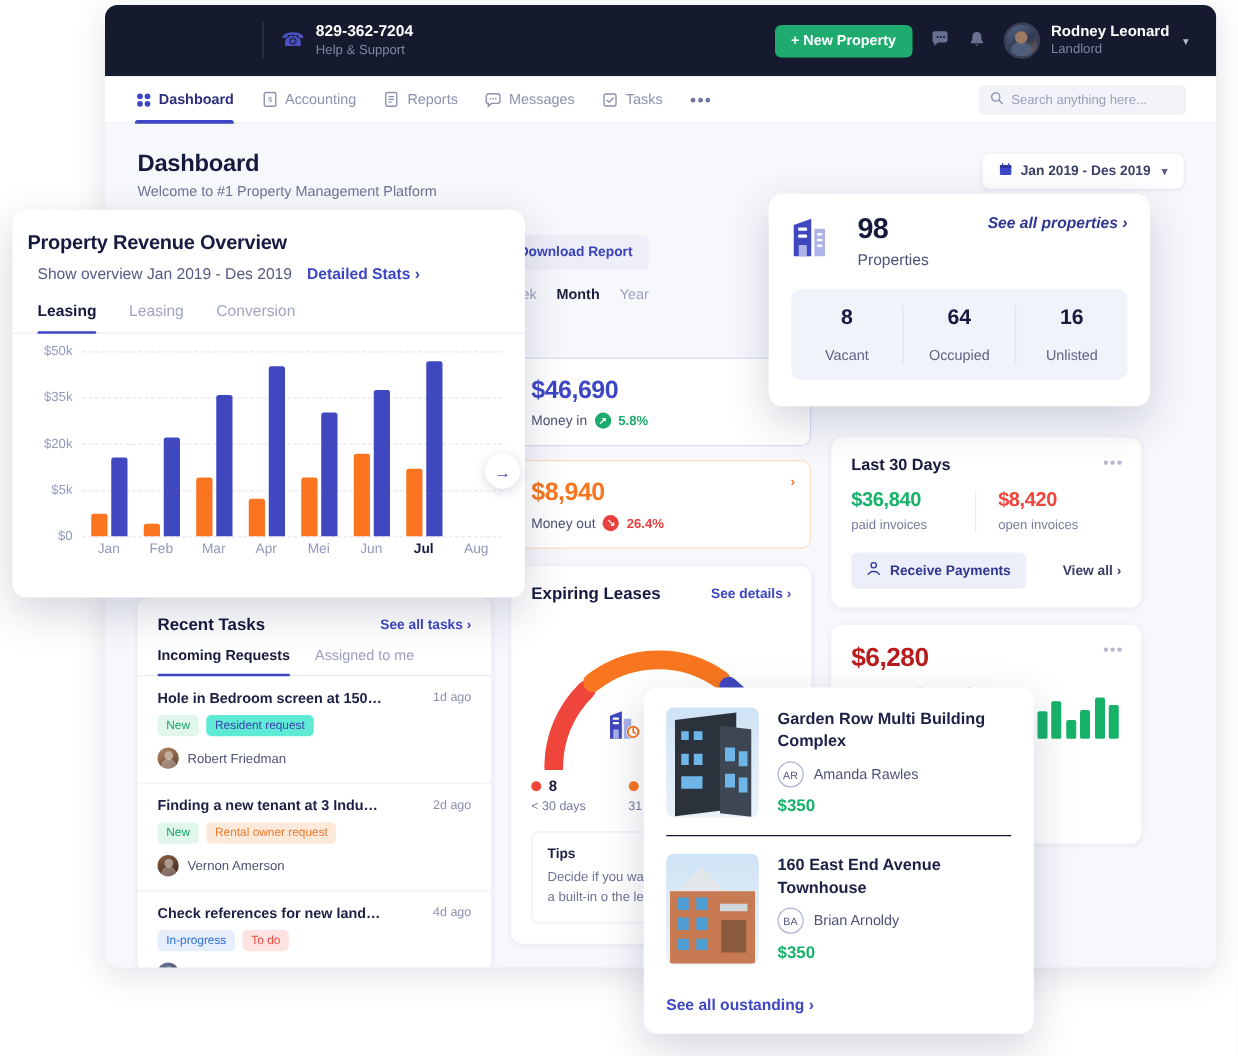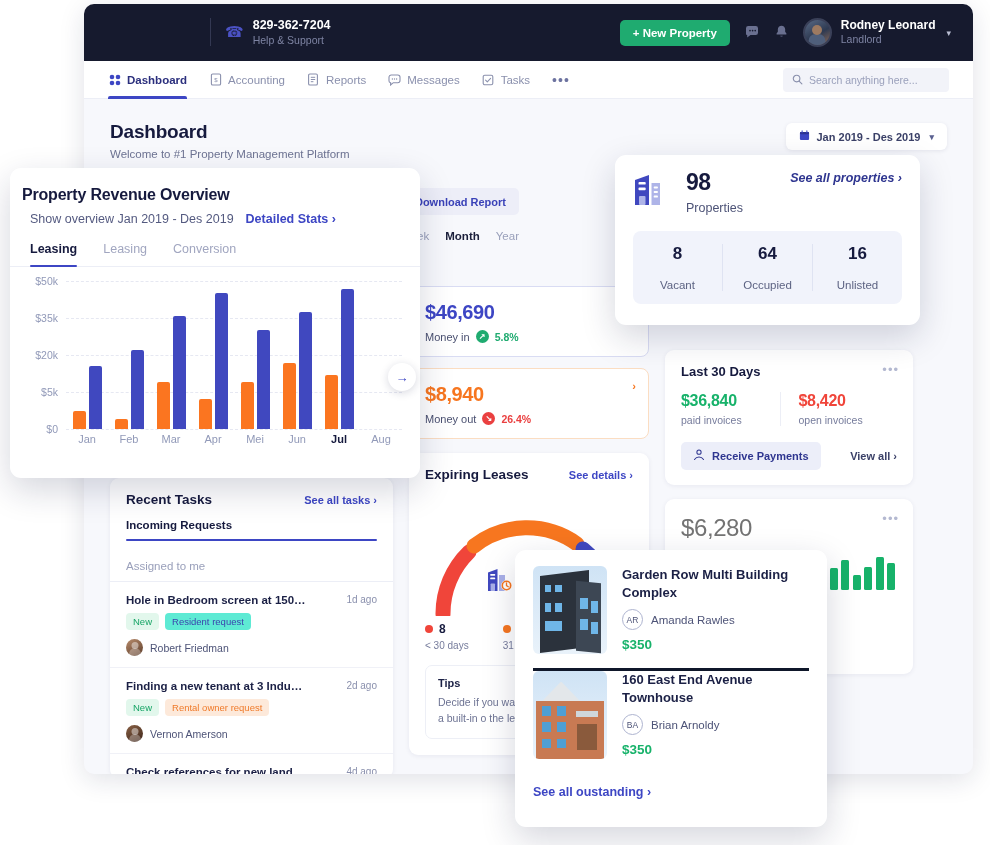--- a/index.html
+++ b/index.html
@@ -185,32 +185,32 @@
   .l30-sub { font-size:10.5px; color:#767c9c; margin-top:4px; }
   .l30-foot { display:flex; align-items:center; justify-content:space-between; margin-top:16px; }
   .recv-btn {
     background:#eceef9; color:#2f3690; font-size:11px; font-weight:bold;
     padding:7px 12px; border-radius:5px; display:flex; align-items:center; gap:7px; cursor:pointer;
   }
   .view-all { font-size:11px; color:#3b4168; font-weight:bold; cursor:pointer; }
 
   
   .outcard { padding: 15px 16px 16px 16px; position:relative; height:175px; }
-  .out-amt { font-size: 24px; font-weight: normal; color:#737373; letter-spacing:-.4px; }
+  .out-amt { font-size: 21px; font-weight: bold; color:#b91c1c; letter-spacing:-.4px; }
   .out-lbl { font-size: 12.5px; font-weight: bold; color:#222747; margin-top:9px; }
   .out-sel { font-size: 11px; color:#4a5180; margin-top:5px; cursor:pointer; }
   .minibars { position:absolute; right:18px; top:55px; display:flex; align-items:flex-end; gap:3.5px; height:36px;}
   .minibars i { width:8px; background:#17b26a; border-radius:1.5px; display:block; }
 
   
   .tasks-card { margin-top: 14px; height: 300px; position:relative; }
   .tasks-head { display:flex; align-items:center; justify-content:space-between; padding:14px 16px 0 16px;}
   .tasks-title { font-size:13.5px; font-weight:bold; color:#161a3e; }
   .see-link { font-size:11px; font-weight:bold; color:#3d46c4; cursor:pointer; }
-  .tasks-tabs { display:flex; gap:20px; padding:12px 16px 0 16px; border-bottom:1px solid #eceef6;flex-direction:column; }
+  .tasks-tabs { display:flex; gap:20px; padding:12px 16px 0 16px; border-bottom:1px solid #eceef6; }
   .ttab { font-size:11.5px; color:#9aa0bb; padding-bottom:9px; cursor:pointer; position:relative;}
   .ttab.on { color:#161a3e; font-weight:bold; }
   .ttab.on::after{ content:""; position:absolute; left:0;right:0;bottom:-1px;height:2.5px;background:#3d46c4;border-radius:2px;}
   .task-row { padding:12px 16px 11px 16px; border-bottom:1px solid #f0f1f7; }
   .task-row:last-child { border-bottom:none; }
   .task-top { display:flex; justify-content:space-between; align-items:flex-start; gap:8px;}
   .task-name { font-size:11.5px; font-weight:bold; color:#1b2045;
     white-space:nowrap; overflow:hidden; text-overflow:ellipsis; max-width:180px;}
   .task-ago { font-size:10px; color:#8a90ad; white-space:nowrap;text-align:center; }
   .chips { display:flex; gap:6px; margin-top:7px; }
@@ -299,21 +299,21 @@
     display:flex; padding:13px 0;
   }
   .po-cell { flex:1; text-align:center; }
   .po-cell + .po-cell { border-left:1px solid #dfe3f2; }
   .po-cnum { font-size:17px; font-weight:bold; color:#161a3e; }
   .po-clbl { font-size:11.5px; color:#5d6383; margin-top:15px; }
 
   
   #outstanding-popup { left:515px; top:550px; width:312px; height:277px; padding:16px 18px 0 18px; }
   .os-row { display:flex; gap:15px; padding-bottom:14px; }
-  .os-row + .os-row { border-top:3px solid #0f172a; }
+  .os-row + .os-row { border-top:1px solid #0f172a; padding-top:14px; }
   .os-thumb { width:74px; height:88px; border-radius:6px; flex:none; overflow:hidden; position:relative;}
   .os-body { flex:1; min-width:0; }
   .os-name { font-size:13px; font-weight:bold; color:#1b2045; line-height:1.35; }
   .os-user { display:flex; align-items:center; gap:8px; margin-top:8px; }
   .os-init {
     width:21px;height:21px;border-radius:50%;
     border:1px solid #aeb4d0; color:#4d5377;
     font-size:8.5px; display:flex;align-items:center;justify-content:center;
     flex:none; letter-spacing:.2px;
   }

